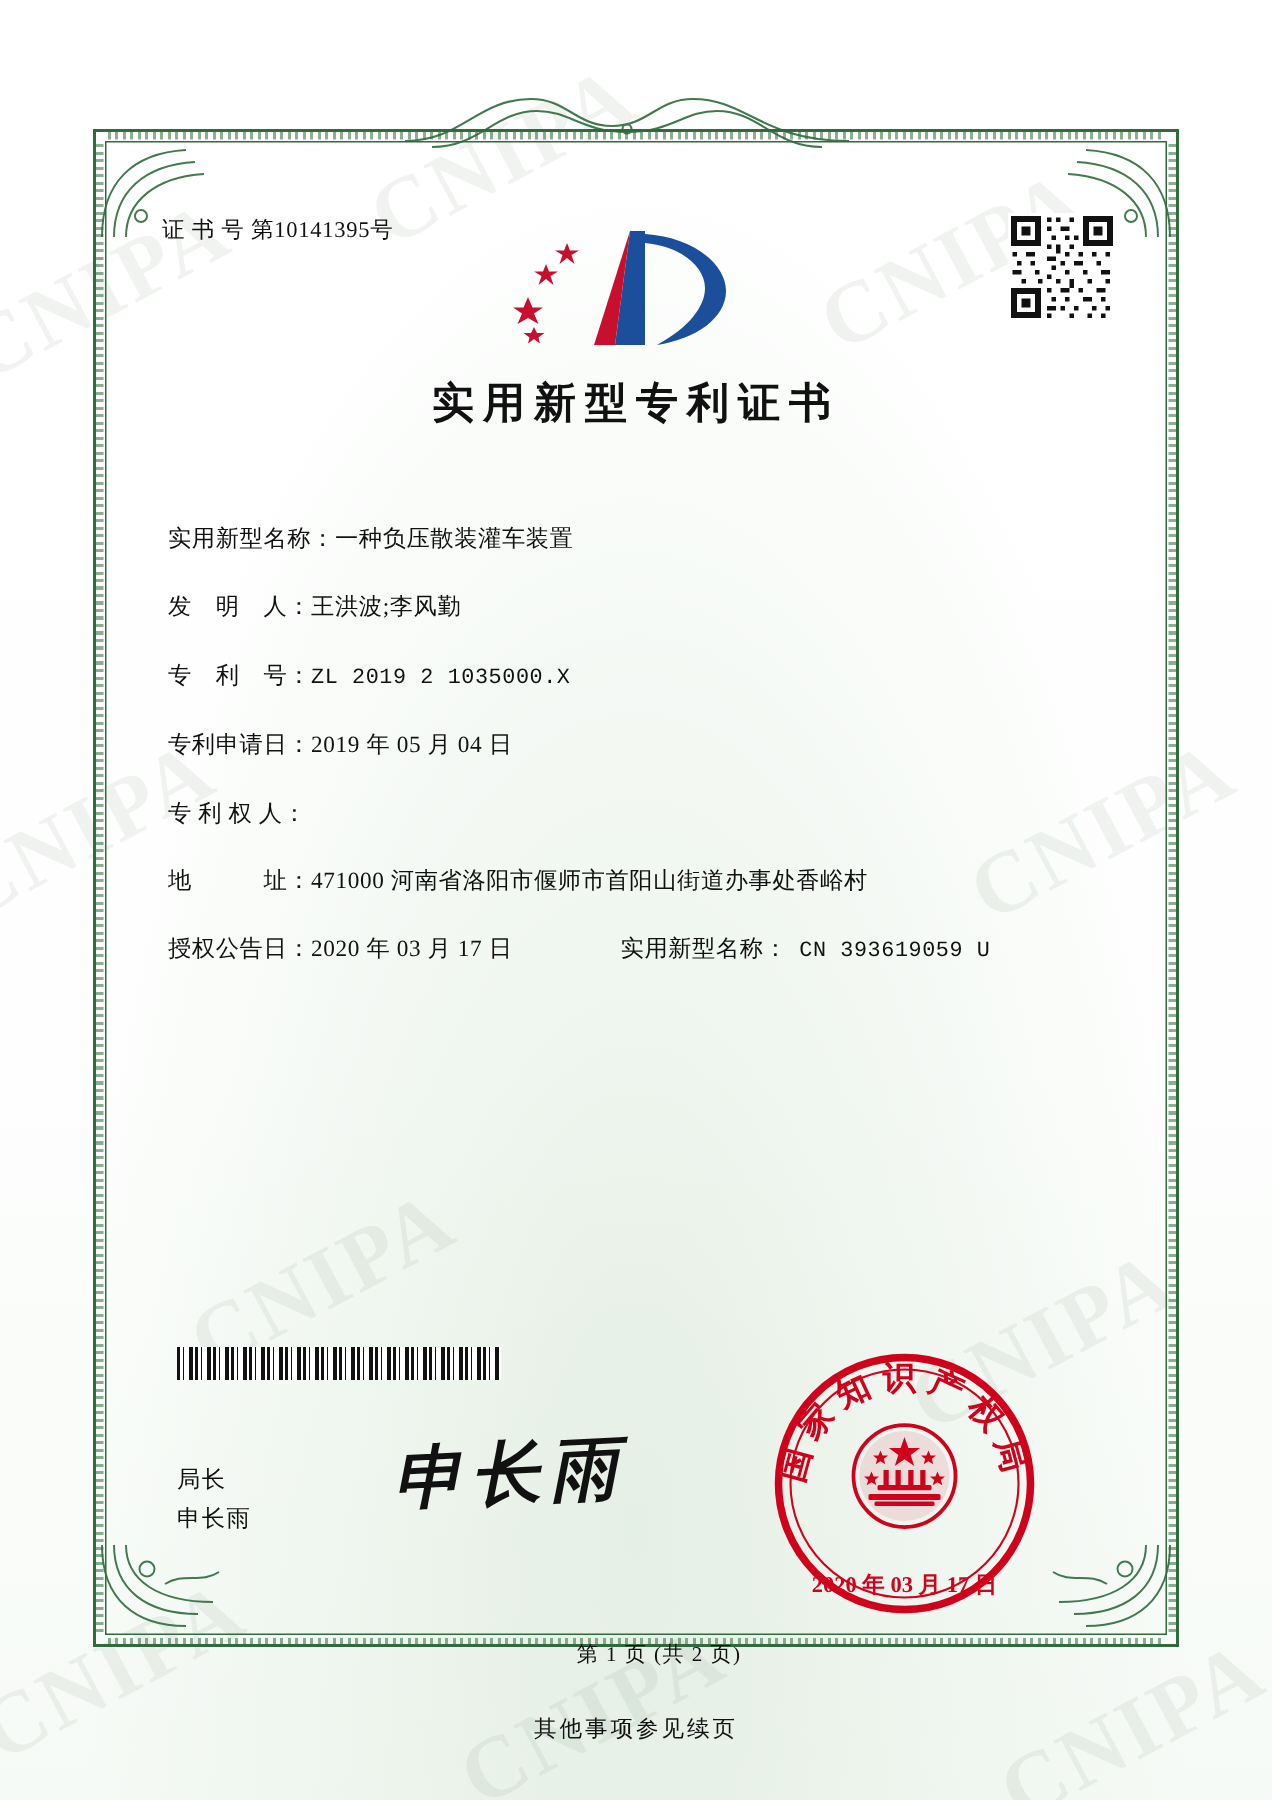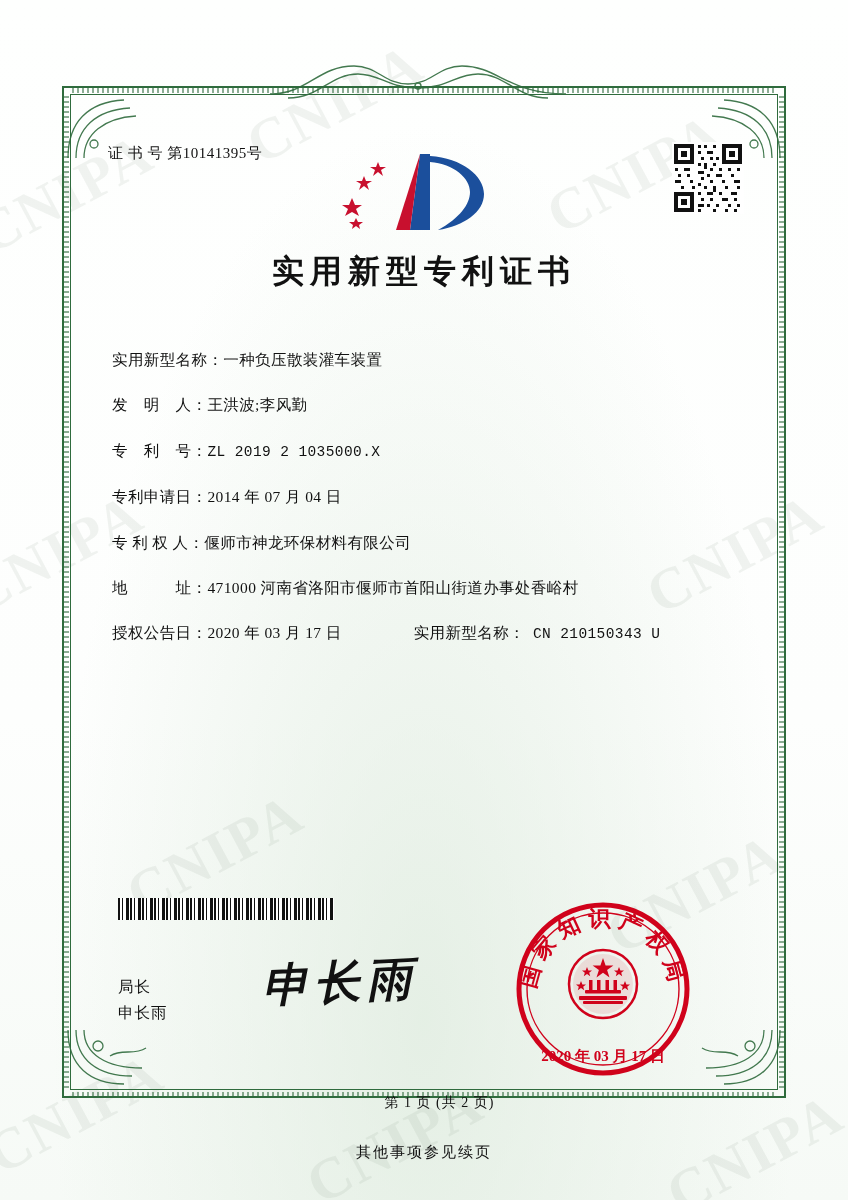--- a/index.html
+++ b/index.html
@@ -120,21 +120,21 @@
     height: 90px;
   }
   .logo svg { display: block; }
 
   .title {
     position: absolute;
     left: 0;
     right: 0;
     top: 250px;
     text-align: center;
-    font-size: 32px;
+    font-size: 28px;
     font-weight: 700;
     letter-spacing: 6px;
     color: #111;
     font-family: "Liberation Serif", "DejaVu Serif", serif;
   }
 
   
   .fields {
     position: absolute;
     left: 112px;
@@ -417,36 +417,35 @@
     <div class="frow">
       <span class="flabel">发　明　人：</span>
       <span class="fvalue">王洪波;李风勤</span>
     </div>
     <div class="frow">
       <span class="flabel">专　利　号：</span>
       <span class="fvalue mono">ZL 2019 2 1035000.X</span>
     </div>
     <div class="frow">
       <span class="flabel">专利申请日：</span>
-      <span class="fvalue">2014 年 07 月 04 日</span>
+      <span class="fvalue">2019 年 05 月 04 日</span>
     </div>
     <div class="frow">
       <span class="flabel">专 利 权 人：</span>
-      <span class="fvalue">偃师市神龙环保材料有限公司</span>
     </div>
     <div class="frow">
       <span class="flabel">地　　　址：</span>
       <span class="fvalue">471000 河南省洛阳市偃师市首阳山街道办事处香峪村</span>
     </div>
     <div class="frow split">
       <span class="flabel">授权公告日：</span>
       <span class="fvalue" style="flex:0 0 auto;">2020 年 03 月 17 日</span>
       <span class="seg2">
         <span class="flabel">实用新型名称：</span>
-        <span class="fvalue mono">CN 210150343 U</span>
+        <span class="fvalue mono">CN 393619059 U</span>
       </span>
     </div>
   </div>
 
 
   <div class="barcode"></div>
 
   <div class="sig-label">
     <div>局长</div>
     <div>申长雨</div>

